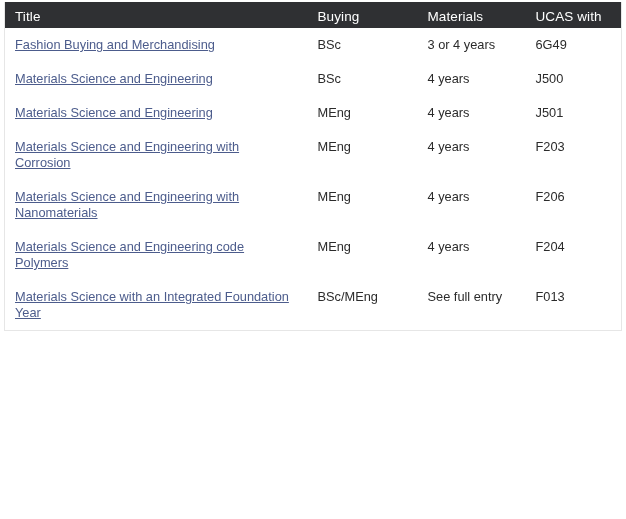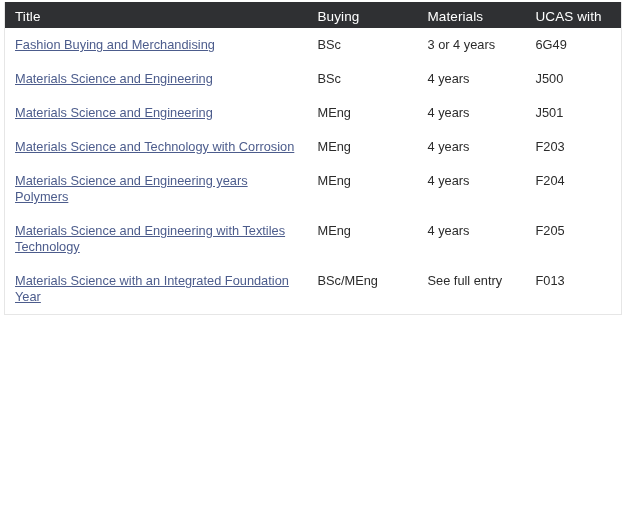--- a/index.html
+++ b/index.html
@@ -100,36 +100,36 @@
           <td>4 years</td>
           <td>J500</td>
         </tr>
         <tr>
           <td class="cell-title"><a class="course-link">Materials Science and Engineering</a></td>
           <td>MEng</td>
           <td>4 years</td>
           <td>J501</td>
         </tr>
         <tr>
-          <td class="cell-title"><a class="course-link">Materials Science and Technology with Corrosion</a></td>
+          <td class="cell-title"><a class="course-link">Materials Science and Engineering with Corrosion</a></td>
           <td>MEng</td>
           <td>4 years</td>
           <td>F203</td>
         </tr>
         <tr>
-          <td class="cell-title"><a class="course-link">Materials Science and Engineering years Polymers</a></td>
+          <td class="cell-title"><a class="course-link">Materials Science and Engineering with Nanomaterials</a></td>
+          <td>MEng</td>
+          <td>4 years</td>
+          <td>F206</td>
+        </tr>
+        <tr>
+          <td class="cell-title"><a class="course-link">Materials Science and Engineering code Polymers</a></td>
           <td>MEng</td>
           <td>4 years</td>
           <td>F204</td>
-        </tr>
-        <tr>
-          <td class="cell-title"><a class="course-link">Materials Science and Engineering with Textiles Technology</a></td>
-          <td>MEng</td>
-          <td>4 years</td>
-          <td>F205</td>
         </tr>
         <tr>
           <td class="cell-title"><a class="course-link">Materials Science with an Integrated Foundation Year</a></td>
           <td>BSc/MEng</td>
           <td>See full entry</td>
           <td>F013</td>
         </tr>
       </tbody>
   </table>
 </div>

